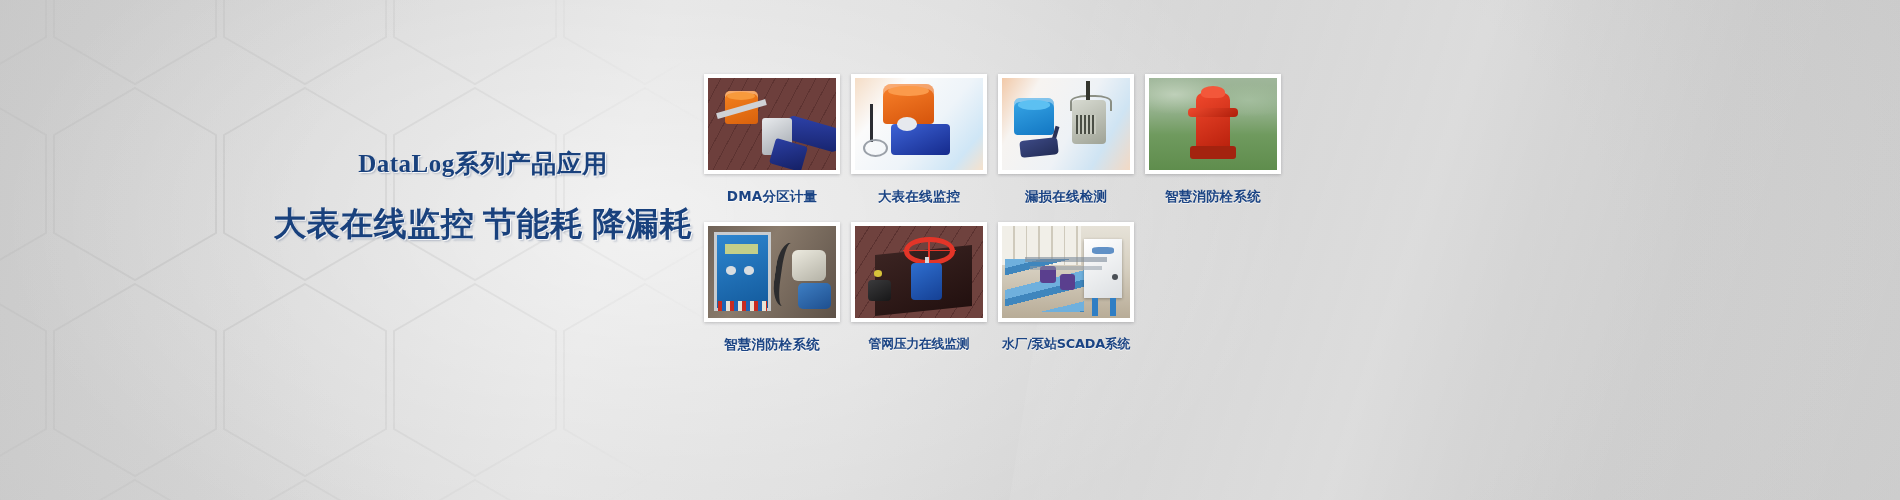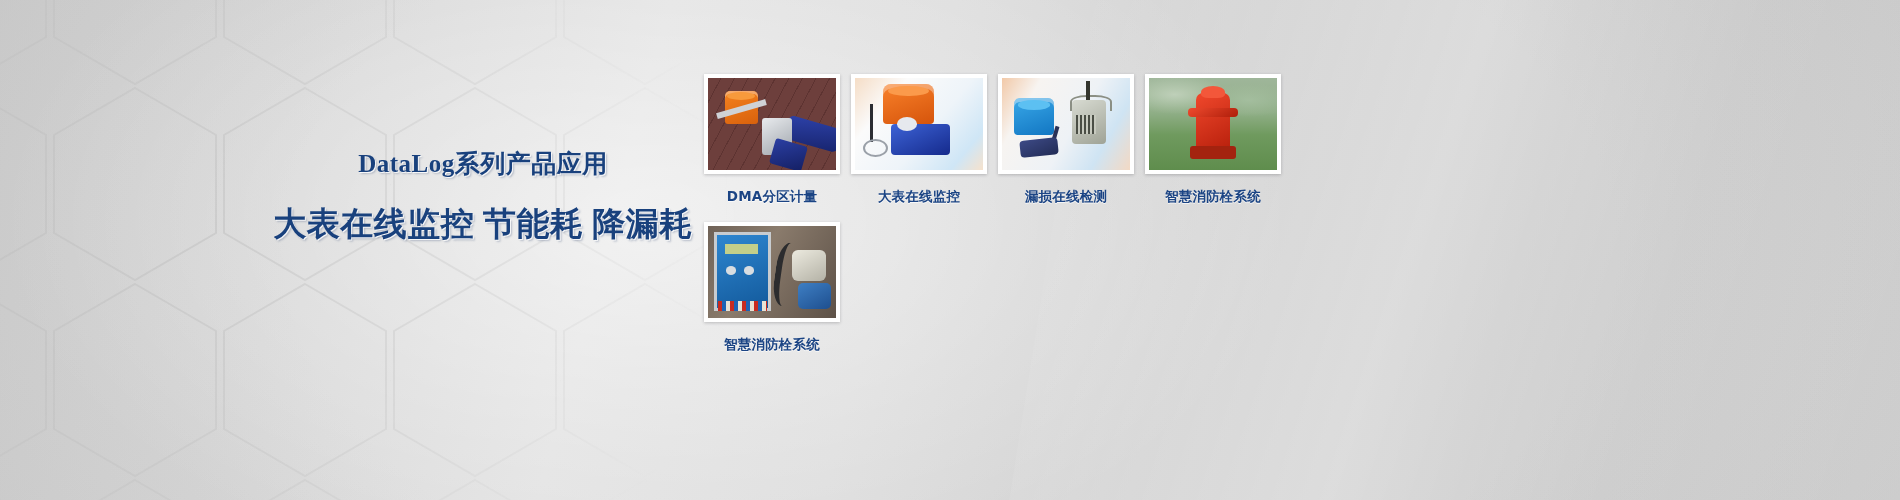--- a/index.html
+++ b/index.html
@@ -243,18 +243,48 @@
               <div class="b2"></div>
             <div class="wires"></div>
               <div class="hose"></div>
               <div class="tank"></div>
               <div class="pump"></div>
           </div>
         </div>
         <div class="cap">智慧消防栓系统</div>
       </div>
 
-
+      <div class="cell">
+        <div class="thumb">
+          <div class="photo p7">
+            <div class="pit"></div>
+              <div class="wheel"></div>
+              <div class="stem"></div>
+            <div class="body"></div>
+              <div class="cap"></div>
+              <div class="capdot"></div>
+          </div>
+        </div>
+        <div class="cap wide">管网压力在线监测</div>
+      </div>
+
+      <div class="cell">
+        <div class="thumb">
+          <div class="photo p8">
+            <div class="wall"></div>
+              <div class="pipes"></div>
+              <div class="motor1"></div>
+              <div class="motor2"></div>
+            <div class="panel"></div>
+              <div class="plabel"></div>
+              <div class="plabel2"></div>
+            <div class="knob"></div>
+              <div class="leg1"></div>
+              <div class="leg2"></div>
+          </div>
+        </div>
+        <div class="cap wide">水厂/泵站SCADA系统</div>
+      </div>
 
     </div>
 
   </div>
 </div>
 
 </body></html>

